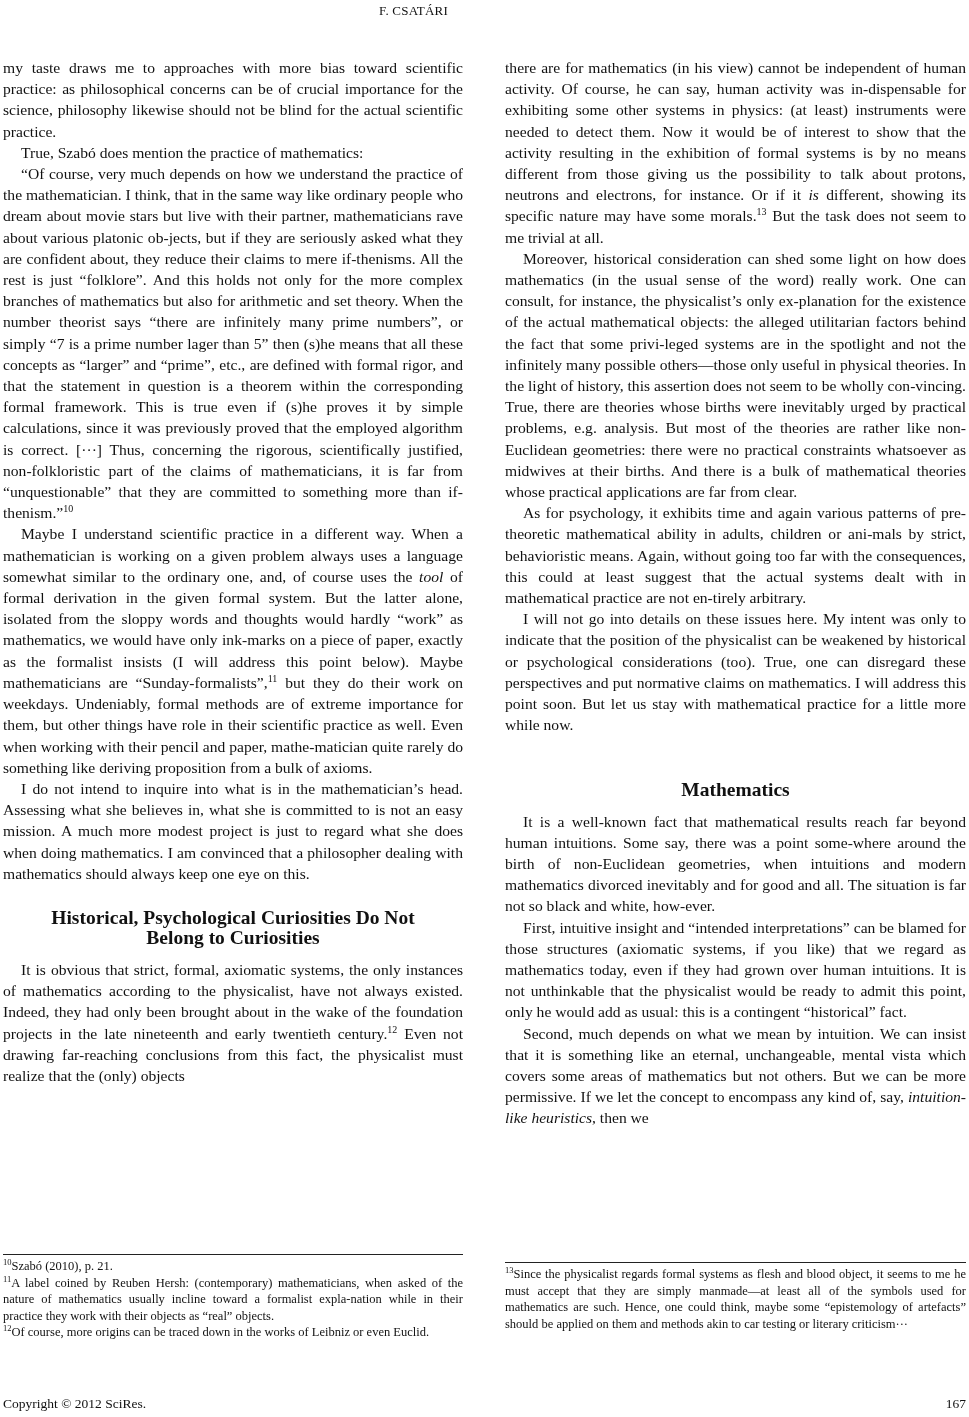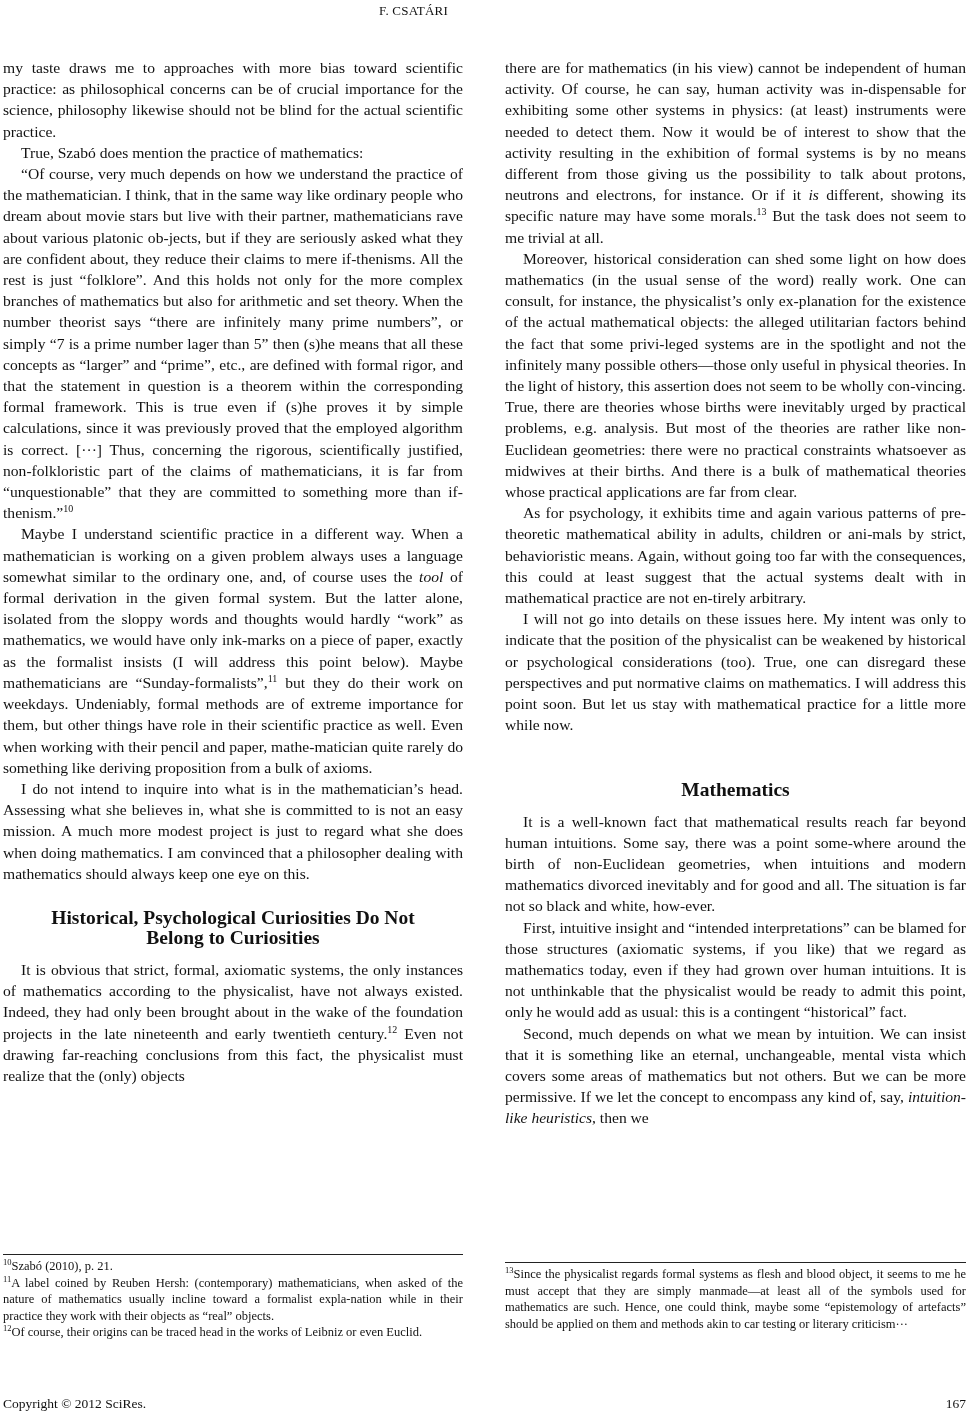--- a/index.html
+++ b/index.html
@@ -54,21 +54,21 @@
   <div style="height:11px"></div>
   <p class="indent"><span>It is a well-known fact that mathematical results reach far beyond human intuitions. Some say, there was a point some-where around the birth of non-Euclidean geometries, when intuitions and modern mathematics divorced inevitably and for good and all. The situation is far not so black and white, how-ever.</span></p>
   <p class="indent"><span>First, intuitive insight and “intended interpretations” can be blamed for those structures (axiomatic systems, if you like) that we regard as mathematics today, even if they had grown over human intuitions. It is not unthinkable that the physicalist would be ready to admit this point, only he would add as usual: this is a contingent “historical” fact.</span></p>
   <p class="indent"><span>Second, much depends on what we mean by intuition. We can insist that it is something like an eternal, unchangeable, mental vista which covers some areas of mathematics but not others. But we can be more permissive. If we let the concept to encompass any kind of, say, </span><em>intuition-like heuristics</em><span>, then we</span></p>
 </div>
 
 <div class="fn-block fn-left">
   <div class="fn-rule"></div>
   <p class="fn"><sup>10</sup><span>Szabó (2010), p. 21.</span></p>
   <p class="fn"><sup>11</sup><span>A label coined by Reuben Hersh: (contemporary) mathematicians, when asked of the nature of mathematics usually incline toward a formalist expla-nation while in their practice they work with their objects as “real” objects.</span></p>
-  <p class="fn"><sup>12</sup><span>Of course, their origins can be traced head in the works of Leibniz or even Euclid.</span></p>
+  <p class="fn"><sup>12</sup><span>Of course, more origins can be traced down in the works of Leibniz or even Euclid.</span></p>
 </div>
 
 <div class="fn-block fn-right">
   <div class="fn-rule"></div>
   <p class="fn"><sup>13</sup><span>Since the physicalist regards formal systems as flesh and blood object, it seems to me he must accept that they are simply manmade—at least all of the symbols used for mathematics are such. Hence, one could think, maybe some “epistemology of artefacts” should be applied on them and methods akin to car testing or literary criticism···</span></p>
 </div>
 
 <div class="footer footer-left">Copyright © 2012 SciRes.</div>
 <div class="footer footer-right">167</div>
 

